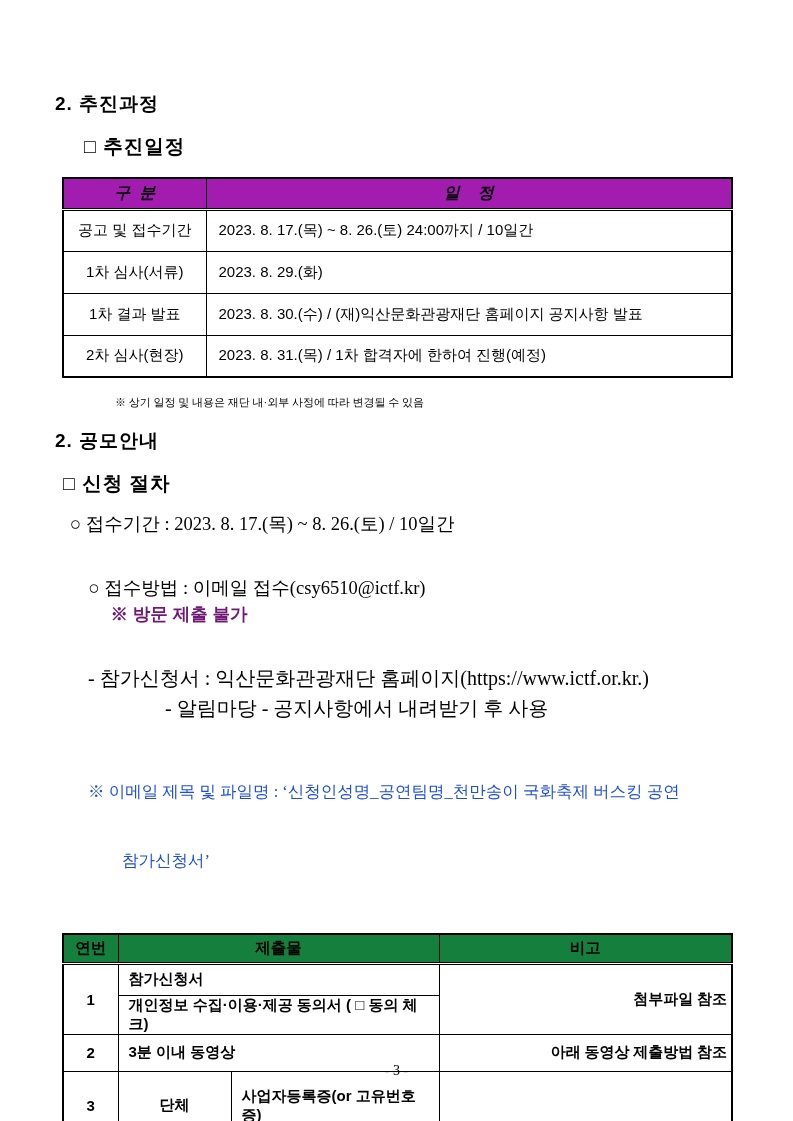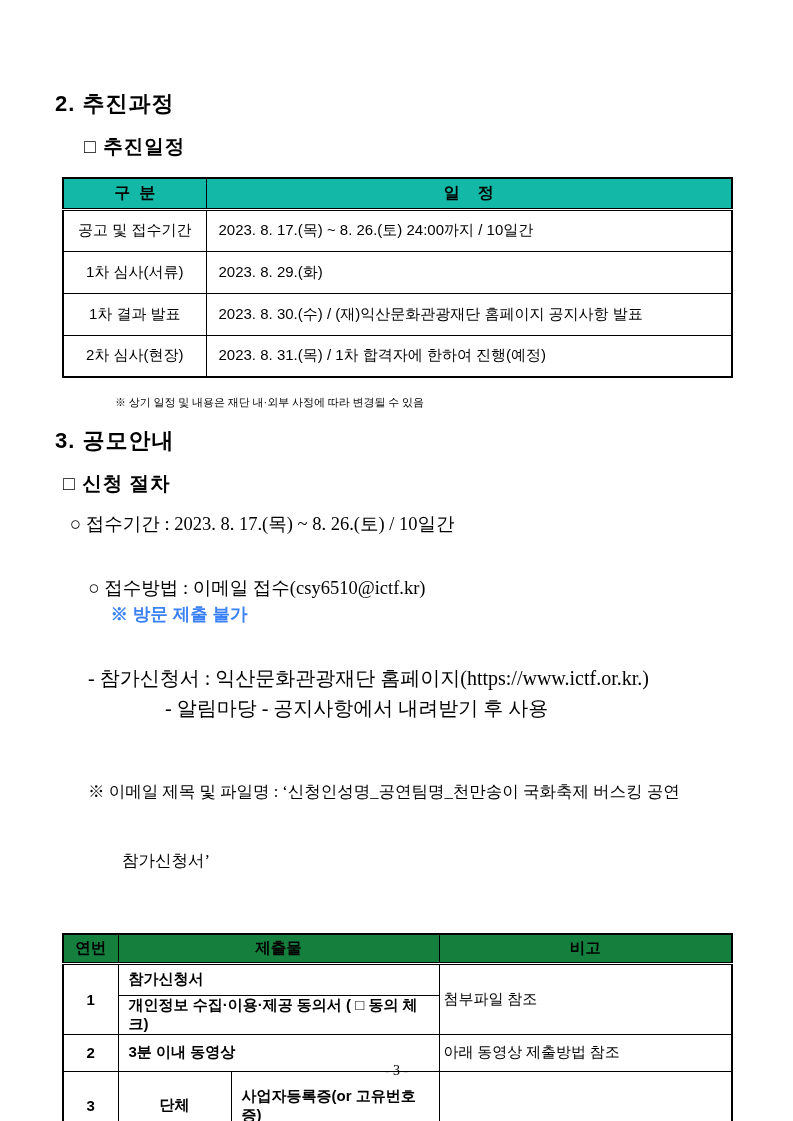--- a/index.html
+++ b/index.html
@@ -8,50 +8,50 @@
     width:793px;height:1121px;
     background:#ffffff;
     box-sizing:border-box;
     padding:90px 62px 0 55px;
     font-family:"Liberation Serif", serif;
     color:#000;
     overflow:hidden;
   }
   .sec-heading{
     font-family:"Liberation Sans", sans-serif;
-    font-weight:bold;font-size:22px;line-height:27px;
+    font-weight:bold;font-size:19px;line-height:27px;
     letter-spacing:1px;margin:0 0 17px 0;
   }
   .sub-heading{
     font-family:"Liberation Sans", sans-serif;
     font-weight:bold;font-size:19.5px;line-height:25px;
     letter-spacing:1px;margin:0 0 18px 29px;
   }
   .sub-heading.tight{margin-bottom:15px;margin-left:8px;}
   table{border-collapse:collapse;table-layout:fixed;width:669px;margin-left:7px;}
   table.t1{font-family:"Liberation Sans", sans-serif;font-size:15px;}
   .t1 th,.t1 td,.t2 th,.t2 td{border:1px solid #000;white-space:pre-wrap;box-sizing:border-box;}
   table.t1,table.t2{border:2px solid #000;}
   .t1 th{
-    background:#14b8a6;height:31px;font-size:16px;font-weight:bold;
-    border-bottom:3px double #000;
+    background:#a21caf;height:31px;font-size:16px;font-weight:bold;
+    border-bottom:3px double #000;font-style:italic;
   }
   .t1 td{height:42px;}
   .t1 td.cat{text-align:center;padding:0 4px;}
   .t1 td.sch{text-align:left;padding:0 12px;}
   .note-line{font-size:11px;line-height:22px;margin:13px 0 14px 60px;white-space:pre-wrap;}
   .bullet{font-size:18.5px;line-height:26px;margin:0 0 12px 0;padding-left:15px;white-space:pre-wrap;}
   .warn{
     font-family:"Liberation Sans", sans-serif;
-    color:#3b82f6;font-weight:bold;font-size:17.5px;margin-left:22px;
+    color:#701a75;font-weight:bold;font-size:17.5px;margin-left:22px;
   }
   .dash{font-size:20px;line-height:26px;margin:0 0 4px 0;padding-left:33px;white-space:pre-wrap;}
   .dash.sub{padding-left:110px;margin-bottom:13px;}
   .blue-note{
-    color:#000000;font-size:16.5px;line-height:23px;
+    color:#1d4ed8;font-size:16.5px;line-height:23px;
     margin:0 0 15px 0;padding-left:33px;white-space:pre-wrap;
   }
   .blue-note .l2{padding-left:34px;}
   table.t2{font-size:15px;}
   .t2 th{
     background:#15803d;height:29px;
     font-family:"Liberation Sans", sans-serif;font-weight:bold;font-size:15.5px;
     border-bottom:3px double #000;text-align:center;
   }
   .t2 td.no{
@@ -59,21 +59,21 @@
     text-align:center;
   }
   .t2 td.item{
     font-family:"Liberation Sans", sans-serif;font-weight:bold;
     text-align:left;padding:0 10px;
   }
   .t2 td.typ{
     font-family:"Liberation Sans", sans-serif;font-weight:bold;
     text-align:center;
   }
-  .t2 td.rmk{font-family:"Liberation Serif", serif;text-align:left;padding:0 4px;}
+  .t2 td.rmk{font-family:"Liberation Serif", serif;text-align:right;padding:0 4px;font-weight:bold;}
   .t2 tr.r1a td{height:32px;}
   .t2 tr.r1b td{height:33px;}
   .t2 tr.r2 td{height:37px;}
   .t2 tr.r3a td{height:34px;}
   .pagenum{
     position:absolute;left:0;right:0;top:1063px;
     text-align:center;font-size:14px;font-family:"Liberation Serif", serif;
   }
 </style>
 </head>
@@ -110,21 +110,21 @@
       </tr>
       <tr>
         <td class="cat">2차 심사(현장)</td>
         <td class="sch">2023. 8. 31.(목) / 1차 합격자에 한하여 진행(예정)</td>
       </tr>
     </tbody>
   </table>
 
   <p class="note-line">※ 상기 일정 및 내용은 재단 내·외부 사정에 따라 변경될 수 있음</p>
 
-  <h2 class="sec-heading">3. 공모안내</h2>
+  <h2 class="sec-heading">2. 공모안내</h2>
   <h3 class="sub-heading tight">□ 신청 절차</h3>
 
   <p class="bullet">○ 접수기간 : 2023. 8. 17.(목) ~ 8. 26.(토) / 10일간</p>
   <p class="bullet">
     <span>○ 접수방법 : 이메일 접수(csy6510@ictf.kr)</span>
     <span class="warn">※ 방문 제출 불가</span>
   </p>
   <p class="dash">- 참가신청서 : 익산문화관광재단 홈페이지(https://www.ictf.or.kr.)</p>
   <p class="dash sub">- 알림마당 - 공지사항에서 내려받기 후 사용</p>
 

